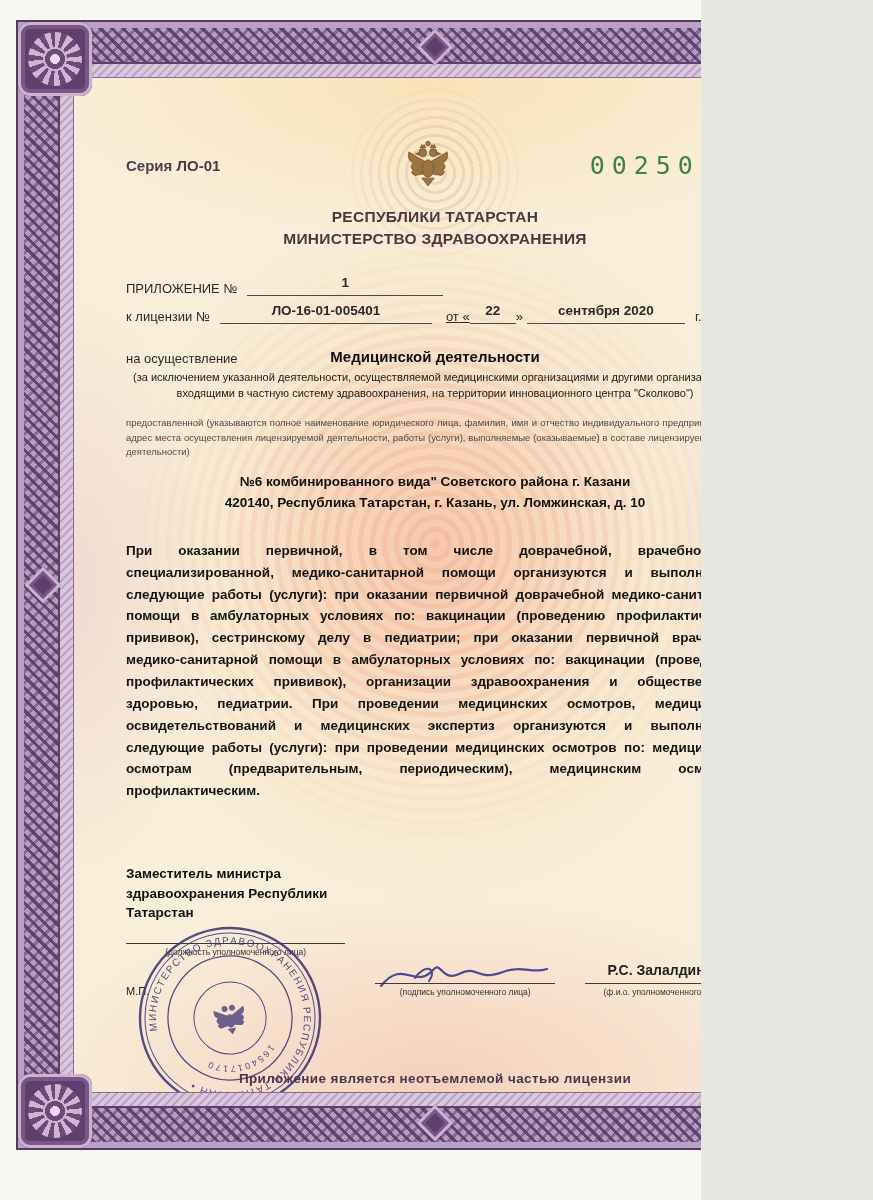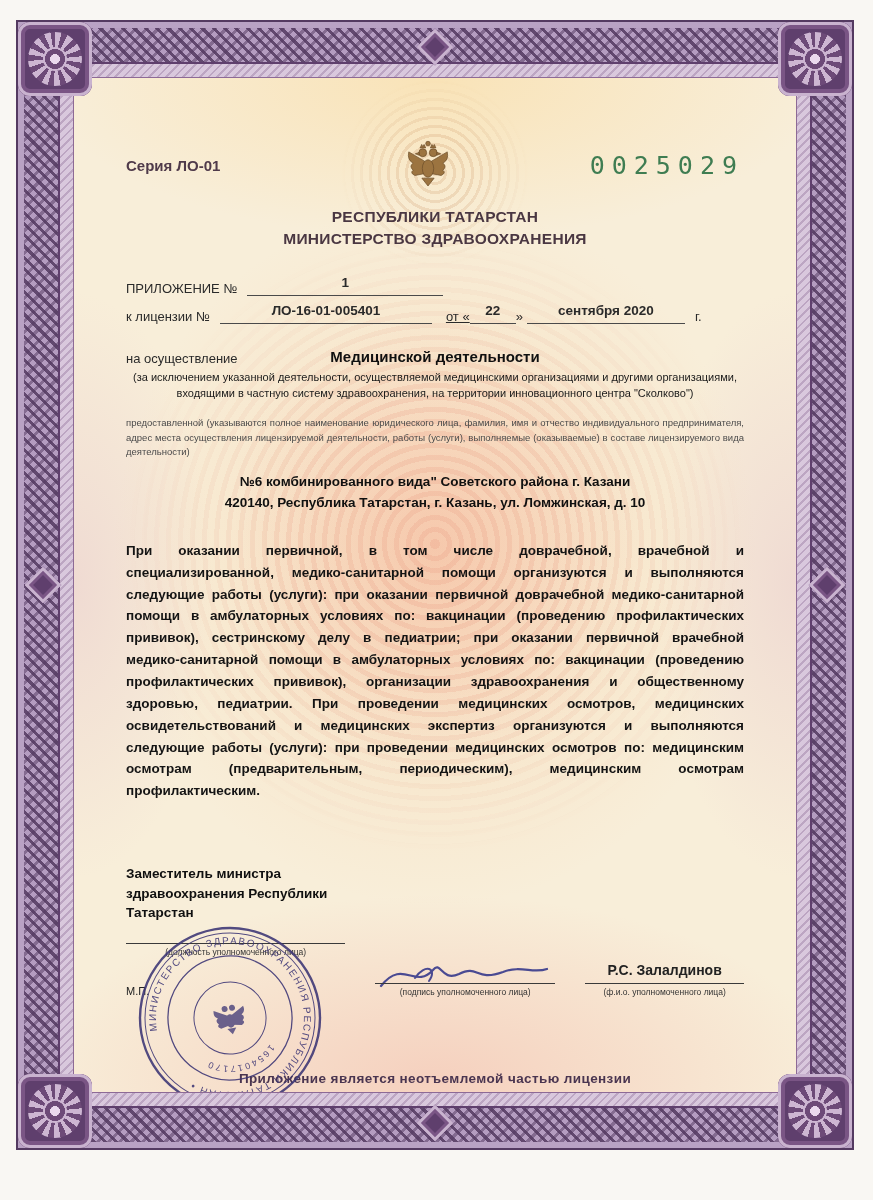--- a/index.html
+++ b/index.html
@@ -1,16 +1,16 @@
 <!DOCTYPE html>
 <html><head>
 <meta charset="utf-8">
 <style>
   html,body{margin:0;padding:0;background:#e8e6e2;}
-  .page{position:relative;width:873px;height:1200px;background:#f9f7f3;overflow:hidden;
+  .page{position:relative;width:701px;height:1200px;background:#f9f7f3;overflow:hidden;
         font-family:"Liberation Sans",sans-serif;}
   .cert{position:absolute;left:16px;top:20px;width:838px;height:1130px;}
   .f1{width:100%;height:100%;box-sizing:border-box;border:2px solid #543a61;background:#b9a2c4;padding:6px;}
   .f2{width:100%;height:100%;box-sizing:border-box;position:relative;padding:34px;background-color:#b49cc0;
       background-image:
         repeating-linear-gradient(45deg, rgba(84,58,97,0.85) 0 3px, transparent 3px 8px),
         repeating-linear-gradient(-45deg, rgba(84,58,97,0.5) 0 3px, transparent 3px 8px);}
   .f3{width:100%;height:100%;box-sizing:border-box;border:2px solid #5f3f6d;background-color:#d9c8dd;
       background-image:repeating-linear-gradient(-45deg, rgba(122,85,133,0.30) 0 2px, transparent 2px 6px);
       padding:13px;}

